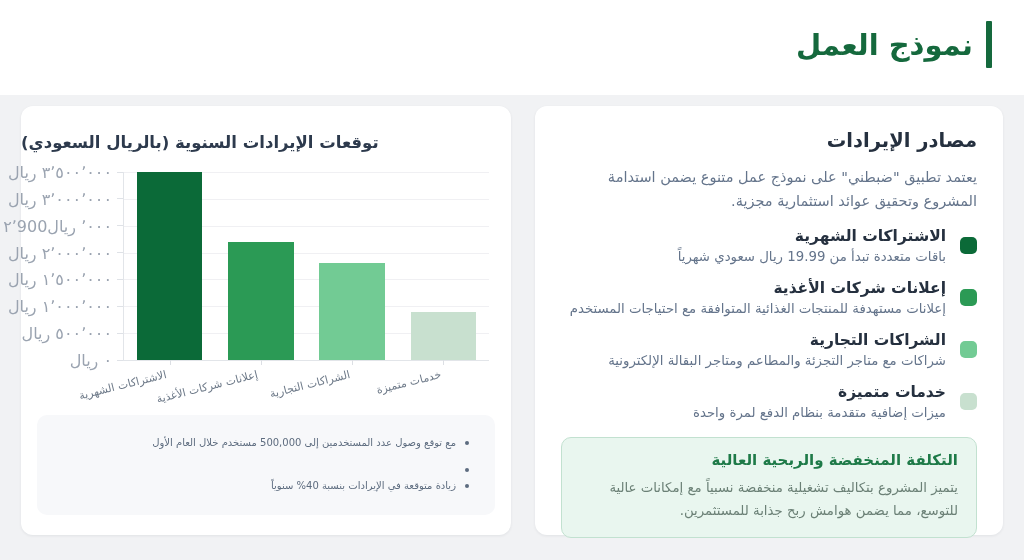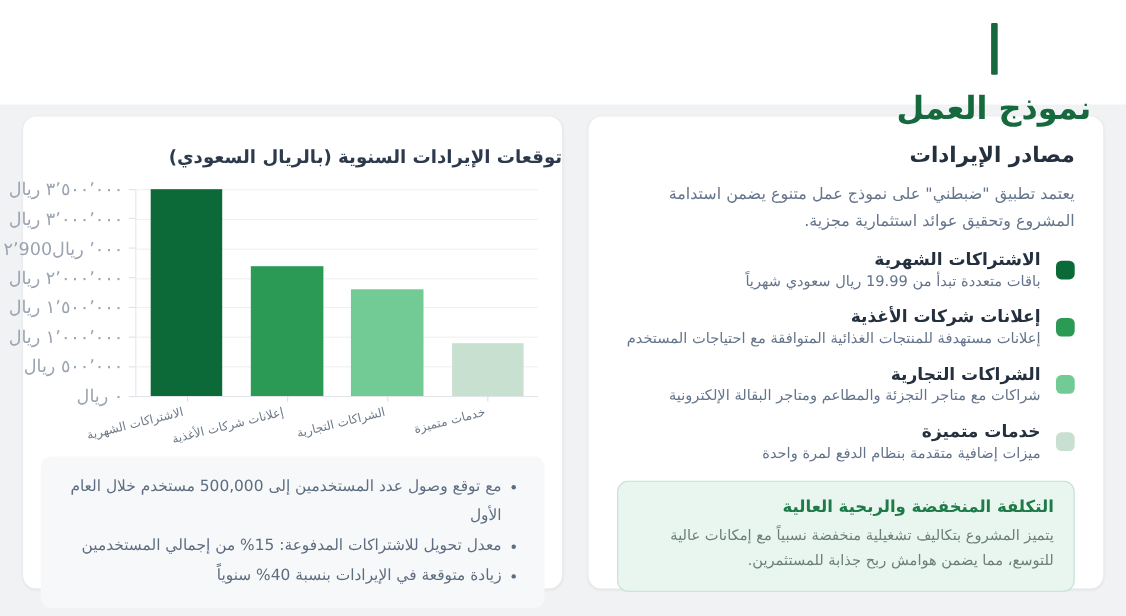--- a/index.html
+++ b/index.html
@@ -4,44 +4,44 @@
 <style>
   html,body{margin:0;padding:0;}
   body{
     width:1024px;height:560px;overflow:hidden;
     background:#f1f2f4;
     font-family:"DejaVu Sans",sans-serif;
     -webkit-font-smoothing:antialiased;
   }
   
   .header{height:95px;background:#ffffff;position:relative;}
-  .header-inner{position:absolute;top:21px;right:32px;display:flex;align-items:center;gap:13px;flex-direction:column;}
+  .header-inner{position:absolute;top:21px;right:32px;display:flex;align-items:center;gap:13px;}
   .accent-bar{width:6px;height:47px;background:#15693d;border-radius:1px;}
   .header-title{font-size:29px;font-weight:bold;color:#15693d;letter-spacing:0;}
   
   .content{display:flex;gap:24px;padding:11px 21px 0;}
   .card{background:#ffffff;border-radius:12px;box-shadow:0 1px 3px rgba(16,24,40,.07);height:429px;box-sizing:border-box;}
   
   .chart-card{width:490px;flex:none;}
-  .chart-title{text-align:right;color:#2d3a4d;font-weight:bold;font-size:16.5px;margin-top:27px;}
+  .chart-title{text-align:left;color:#2d3a4d;font-weight:bold;font-size:16.5px;margin-top:27px;}
   .chart-area{display:flex;direction:ltr;margin:20px 22px 0 16px;}
   .y-col{width:86px;position:relative;height:188px;flex:none;}
   .y-label{position:absolute;right:11px;transform:translateY(50%);font-size:16px;color:#9aa3b0;white-space:nowrap;}
   .y-dash{position:absolute;right:0;width:6px;height:1px;background:#dfe2e7;}
   .plot-col{flex:1;}
   .plot{position:relative;height:188px;border-left:1px solid #e2e5e9;border-bottom:1px solid #e2e5e9;}
   .gridline{position:absolute;left:0;right:0;height:1px;background:#f0f0f3;}
   .bar{position:absolute;bottom:0;}
   .x-tick{position:absolute;bottom:-5px;width:1px;height:5px;background:#dcdfe4;}
   .x-row{position:relative;height:48px;direction:ltr;}
   .x-anchor{position:absolute;top:7px;width:0;height:0;}
   .x-label{position:absolute;right:4px;top:0;transform-origin:100% 0;transform:rotate(-14deg);
            white-space:nowrap;font-size:11px;color:#6e7a89;}
   .notes{margin:6px 16px 0;background:#f7f8fa;border-radius:10px;padding:14px 26px 16px;}
-  .note-line{display:flex;gap:9px;align-items:flex-start;color:#5d6c7f;font-size:14px;line-height:27px;}
+  .note-line{display:flex;gap:9px;align-items:flex-start;color:#5d6c7f;font-size:10px;line-height:27px;}
   .note-dot{width:4px;height:4px;border-radius:50%;background:#5d6c7f;flex:none;margin-top:12px;}
   
   .revenue-card{width:468px;flex:none;padding:0 26px;}
   .panel-title{margin-top:23px;font-size:19.5px;font-weight:bold;color:#25303f;}
   .intro{margin-top:13px;font-size:14.5px;color:#64748b;line-height:1.68;}
   .items{margin-top:10px;}
   .item{display:flex;gap:14px;align-items:center;margin-top:12px;}
   .item-bullet{width:17px;height:17px;border-radius:5px;flex:none;}
   .item-text{min-width:0;}
   .item-title{font-size:15.5px;font-weight:bold;color:#25303f;line-height:1.3;}
@@ -160,21 +160,20 @@
       </div>
     </div>
 
     <div class="notes">
       <div class="note-line">
         <span class="note-dot"></span>
         <span>مع توقع وصول عدد المستخدمين إلى 500,000 مستخدم خلال العام الأول</span>
       </div>
       <div class="note-line">
         <span class="note-dot"></span>
-        <span>معدل تحويل للاشتراكات المدفوعة: 15% من إجمالي المستخدمين</span>
       </div>
       <div class="note-line">
         <span class="note-dot"></span>
         <span>زيادة متوقعة في الإيرادات بنسبة 40% سنوياً</span>
       </div>
     </div>
   </div>
 
 </div>
 

